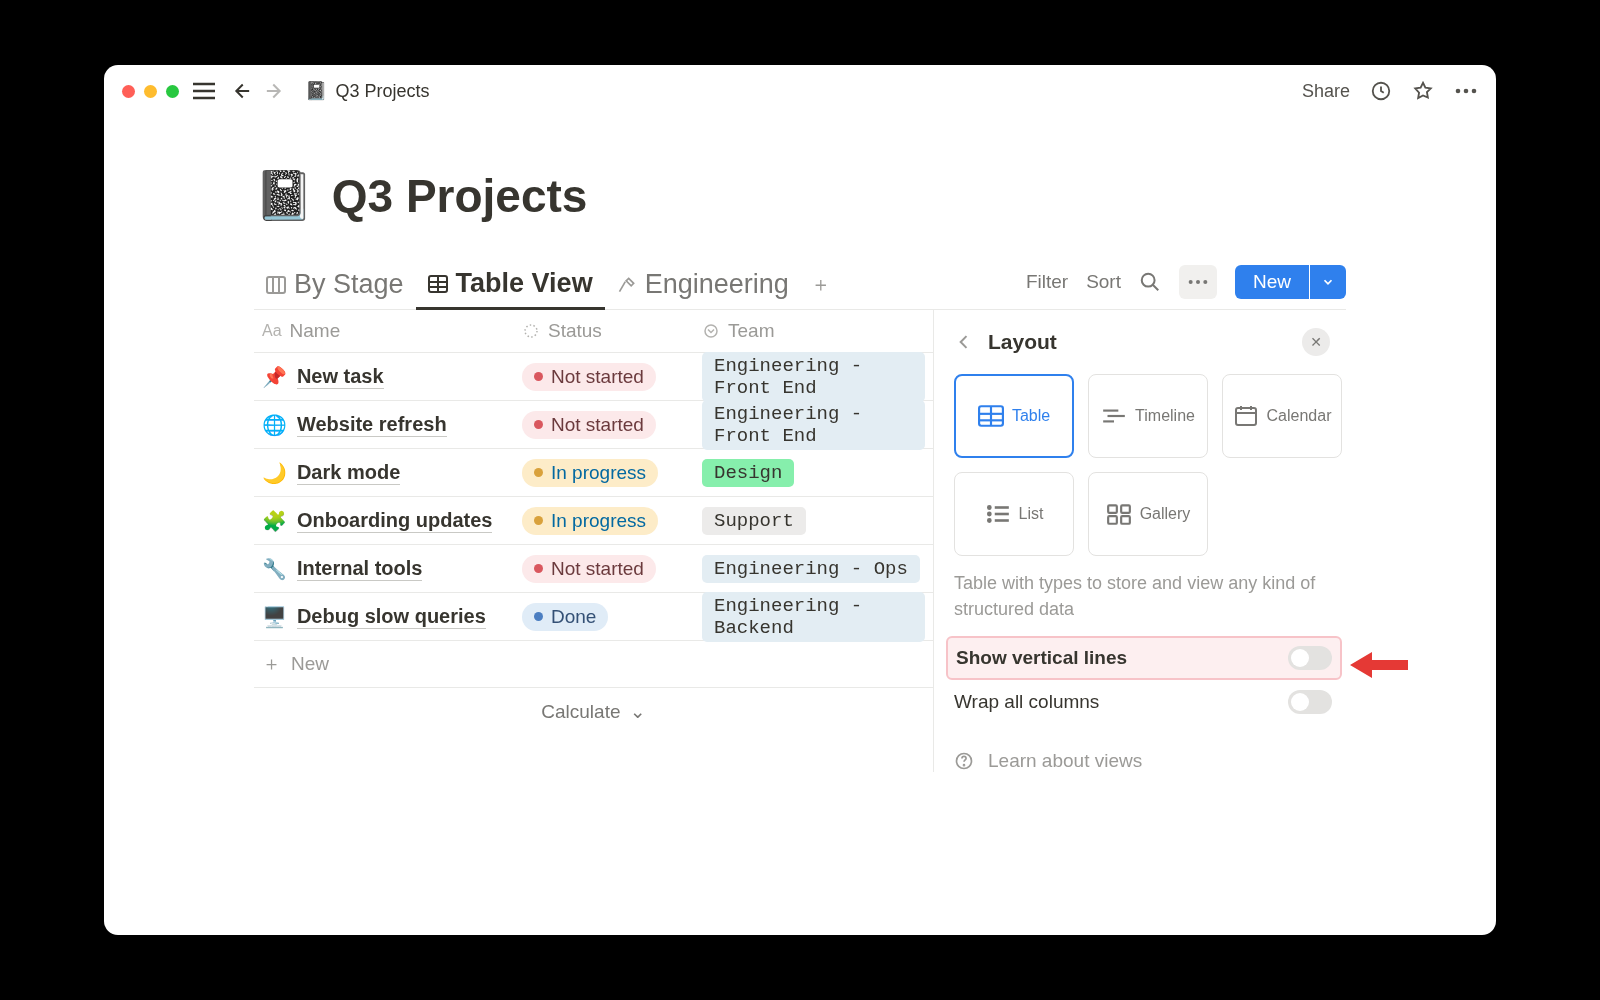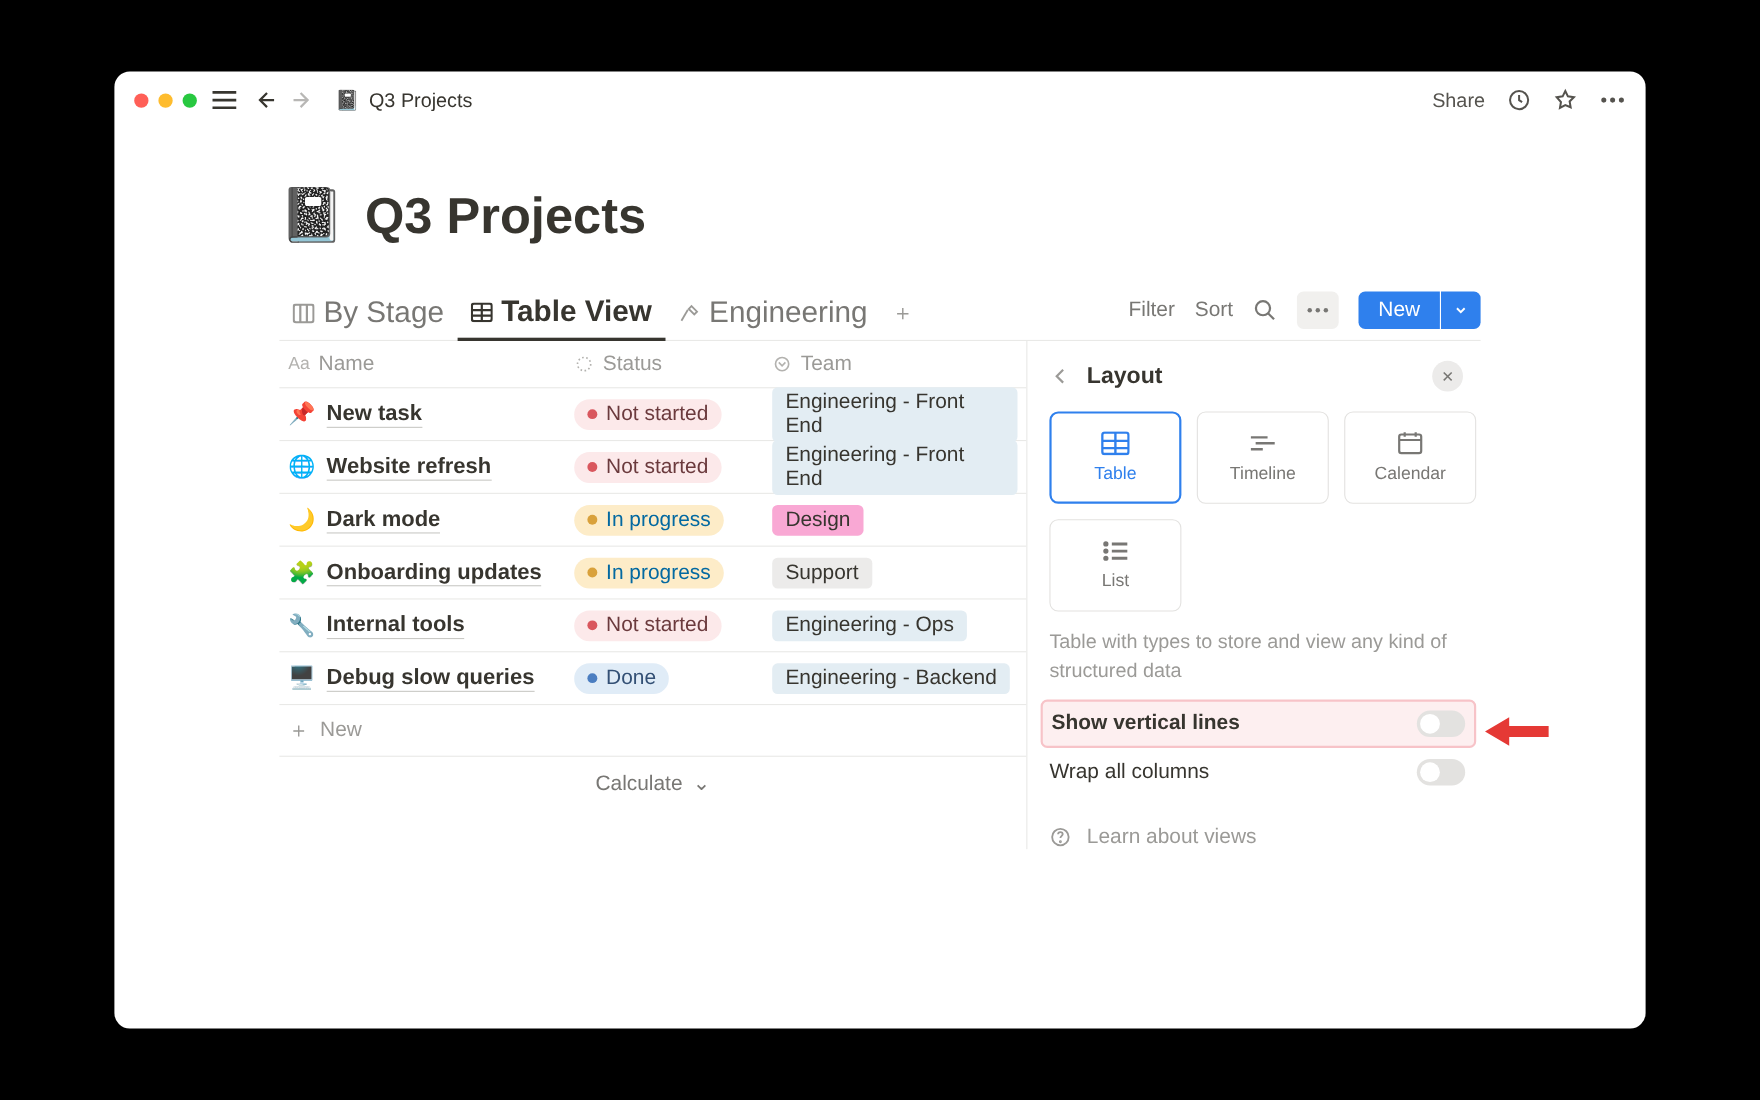--- a/index.html
+++ b/index.html
@@ -49,35 +49,35 @@
   .tcell.name { width:260px; gap:10px; font-weight:600;}
   .tcell.name .txt { border-bottom:1px solid #c9c9c5;}
   .tcell.status { width:180px; }
   .tcell.team { flex:1; }
   
   .pill { padding:3px 12px; border-radius:20px; font-size:19px; display:inline-flex; align-items:center; gap:8px; font-weight:400;}
   .pill .dot { width:9px; height:9px; border-radius:50%; }
   .pill.notstarted { background:#fce9ea; color:#6b3a3d;} .pill.notstarted .dot{background:#d9575e;}
   .pill.inprogress { background:#fdecc8; color:#0369a1;} .pill.inprogress .dot{background:#d9a13b;}
   .pill.done { background:#e0ecf7; color:#335075;} .pill.done .dot{background:#4b7ec1;}
-  .tag { padding:3px 12px; border-radius:5px; font-size:19px; background:#e3edf3; color:#37352f;}
-  .tag.design { background:#f9a8d4; }
+  .tag { padding:3px 12px; border-radius:5px; font-size:19px; background:#e3edf3; color:#37352f;font-family:Liberation Mono, monospace;}
+  .tag.design { background:#86efac; }
   .tag.support { background:#ecebea; }
   
   .addrow { display:flex; align-items:center; gap:10px; padding:10px 8px; color:#9b9a97; font-size:19px; border-bottom:1px solid #e9e9e7;}
   .calc { text-align:center; padding:12px 0; color:#787774; font-size:19px;}
   
   
   .sidepanel { flex:1; border-left:1px solid #e9e9e7; padding:18px 4px 0 20px; }
   .sp-head { display:flex; align-items:center; gap:14px; margin-bottom:18px;}
   .sp-head .lbl { font-size:21px; font-weight:600; color:#37352f;}
   .sp-head .close { margin-left:auto; width:28px; height:28px; border-radius:50%; background:#ecebea; display:flex; align-items:center; justify-content:center; color:#787774; margin-right:12px; font-size:14px;}
   
   .layout-grid { display:grid; grid-template-columns: repeat(3, 120px); gap:14px; margin-bottom:14px;}
-  .lcard { height:84px; border:1px solid #e3e2e0; border-radius:8px; display:flex; flex-direction:column; align-items:center; justify-content:center; gap:8px; font-size:16px; color:#787774; cursor:pointer;}
+  .lcard { height:84px; border:1px solid #e3e2e0; border-radius:8px; display:flex; flex-direction:row; align-items:center; justify-content:center; gap:8px; font-size:16px; color:#787774; cursor:pointer;}
   .lcard.active { border:2px solid #2f80ed; color:#2f80ed;}
   .lcard .ic { color:inherit; }
   .sp-desc { font-size:18px; color:#9b9a97; line-height:1.45; margin-bottom:14px; padding-right:10px;}
   
   .opt-row { display:flex; align-items:center; font-size:19px; color:#37352f; height:44px; padding-right:10px;}
   .opt-row.hl { background:#fdeff0; border:2px solid #f7c3c8; border-radius:6px; padding:0 8px; margin-left:-8px;font-weight:bold;}
   .toggle { margin-left:auto; width:44px; height:24px; border-radius:14px; background:#e3e2e0; position:relative;}
   .toggle::after { content:""; position:absolute; left:3px; top:3px; width:18px; height:18px; border-radius:50%; background:#fff;}
   .opt-row .val { margin-left:auto; color:#9b9a97; display:flex; align-items:center; gap:6px;}
   
@@ -369,20 +369,31 @@
                   <circle cx="4" cy="4" r="1" fill="currentColor"></circle>
                   <line x1="9" y1="4" x2="22" y2="4"></line>
                   <circle cx="4" cy="10" r="1" fill="currentColor"></circle>
                   <line x1="9" y1="10" x2="22" y2="10"></line>
                   <circle cx="4" cy="16" r="1" fill="currentColor"></circle>
                   <line x1="9" y1="16" x2="22" y2="16"></line>
                 </svg>
               </span>
               <span>List</span>
             </div>
+            <div class="lcard">
+              <span class="ic">
+                <svg width="26" height="22" viewBox="0 0 24 20" fill="none" stroke="currentColor" stroke-width="2">
+                  <rect x="2" y="2" width="8" height="7" rx="1"></rect>
+                  <rect x="14" y="2" width="8" height="7" rx="1"></rect>
+                  <rect x="2" y="12" width="8" height="7" rx="1"></rect>
+                  <rect x="14" y="12" width="8" height="7" rx="1"></rect>
+                </svg>
+              </span>
+              <span>Gallery</span>
+            </div>
           </div>
         <div class="sp-desc">Table with types to store and view any kind of structured data</div>
 
         <div class="opt-row hl">
           <span>Show vertical lines</span>
           <span class="toggle"></span>
         </div>
         <div class="opt-row">
           <span>Wrap all columns</span>
           <span class="toggle"></span>

